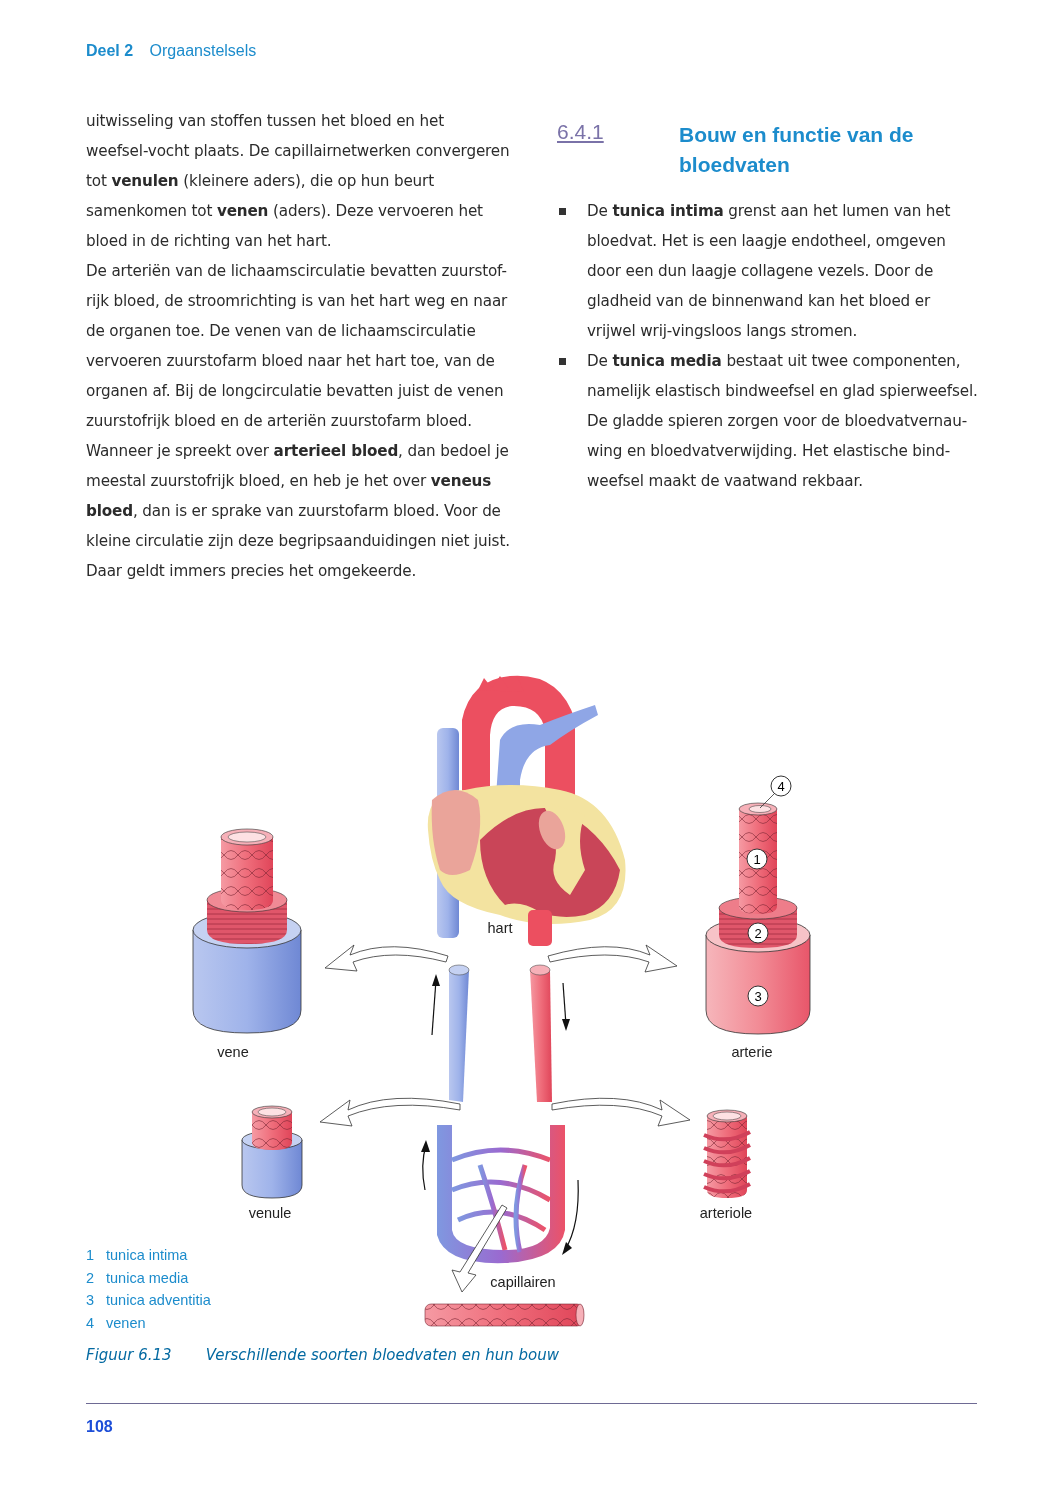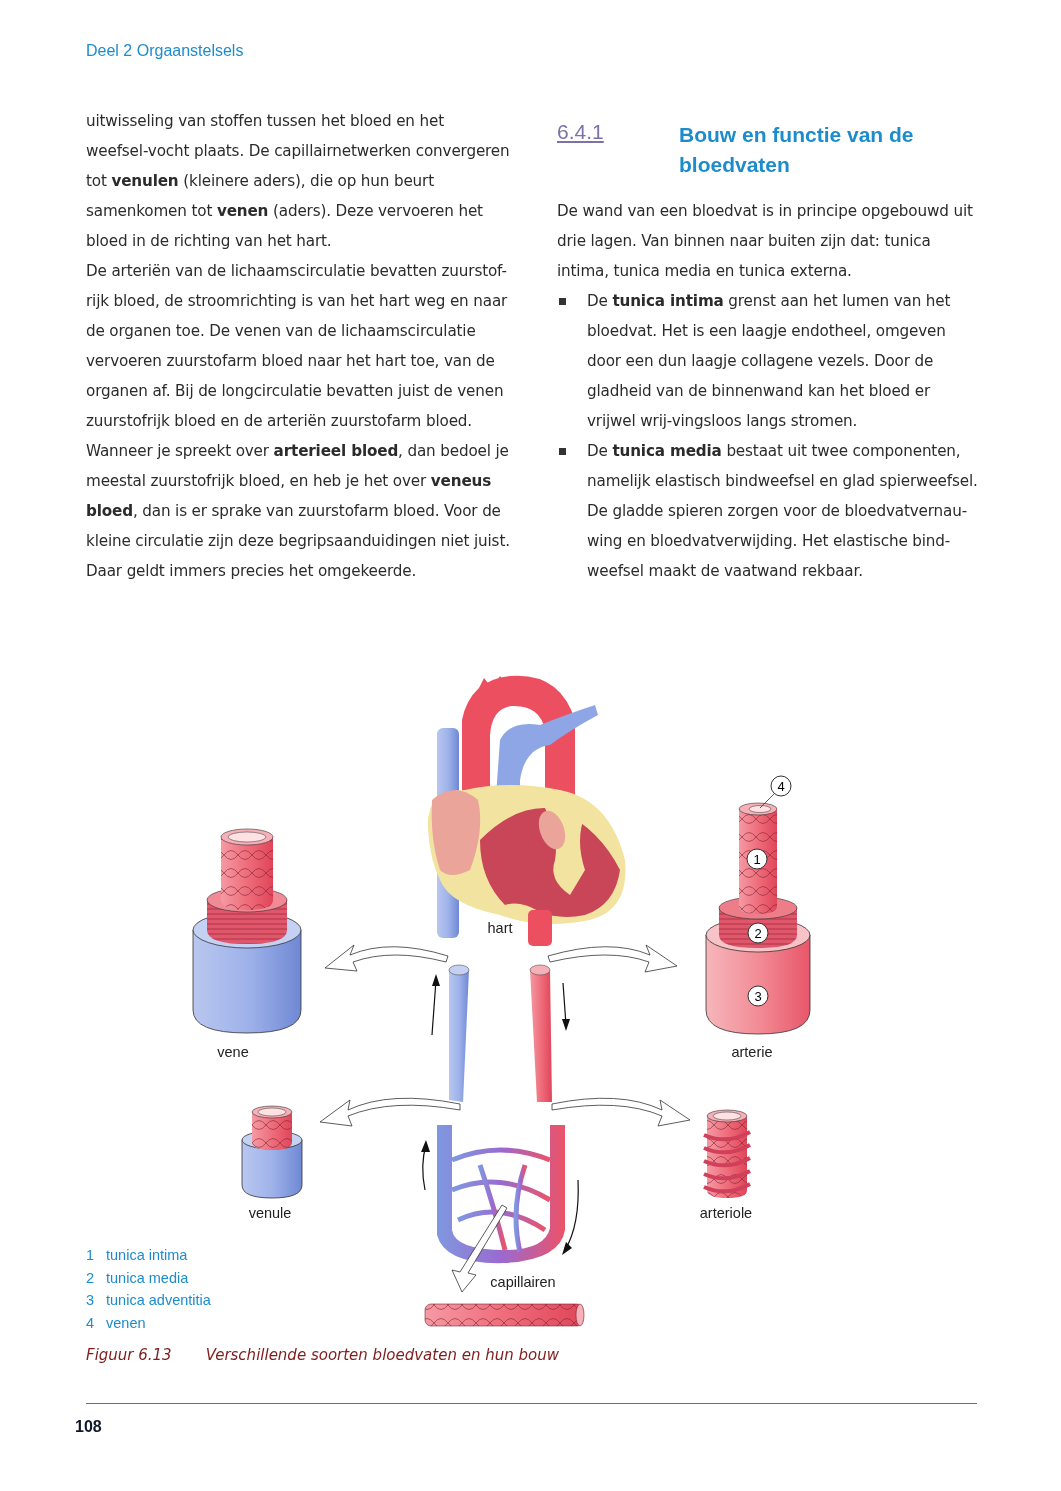--- a/index.html
+++ b/index.html
@@ -1,62 +1,61 @@
 <!DOCTYPE html>
 <html><head>
 <meta charset="utf-8">
 <style>
   html, body { margin:0; padding:0; background:#ffffff; }
   body { width:1061px; height:1491px; position:relative; overflow:hidden;
          font-family:"Liberation Sans", sans-serif; color:#2a2a2a; }
   .running-head { position:absolute; left:86px; top:42px; font-size:16px; color:#1c8ccc; }
-  .running-head .part { font-weight:normal; }
+  .running-head .part { font-weight:bold; margin-right:12px; }
   .col { position:absolute; font-family:"DejaVu Sans", sans-serif; font-size:15.2px;
          line-height:30px; color:#2b2b2b; letter-spacing:-0.15px; }
   .col-left { left:86px; top:106px; width:424px; }
   .col-right { left:557px; top:196px; width:424px; }
   .col p { margin:0; }
   .col b { font-weight:bold;text-align:center; }
   .sec-head { position:absolute; left:557px; top:120px; width:430px; }
   .sec-num { position:absolute; left:0; top:0; font-size:21px; color:#7a72a8;text-decoration:underline; }
   .sec-title { position:absolute; left:91px; top:0; font-size:21px; line-height:30px;
                color:#1c8ccc; font-weight:bold; width:330px;margin-left:31px; }
   ul.bullets { list-style:none; margin:0; padding:0; }
   ul.bullets li { position:relative; padding-left:30px; }
   ul.bullets li .sq { position:absolute; left:2px; top:12px; width:7px; height:7px; background:#333; }
   .figure { position:absolute; left:0; top:640px; width:1061px; height:700px; }
   .fig-label { position:absolute; font-family:"Liberation Sans", sans-serif; font-size:14.5px; color:#222; }
   .legend { position:absolute; left:86px; top:1228px; font-size:14.5px; line-height:22.7px; color:#1c8ccc;margin-top:16px; }
   .legend .n { display:inline-block; width:16px; }
   .caption { position:absolute; left:86px; top:1346px; font-family:"DejaVu Sans", sans-serif;
-             font-style:italic; font-size:15px; color:#7f1d1d; }
+             font-style:italic; font-size:15px; color:#0369a1; }
   .caption .fig-no { display:inline-block; width:115px; }
   .rule { position:absolute; left:86px; top:1403px; width:891px; height:1px; background:#6e6a94; }
-  .page-no { position:absolute; left:75px; top:1418px; font-size:16px; font-weight:bold; color:#0f172a; }
+  .page-no { position:absolute; left:86px; top:1418px; font-size:16px; font-weight:bold; color:#1d4ed8; }
 </style>
 </head>
 <body>
 
 <div class="running-head">
   <span class="part">Deel 2</span>
   <span>Orgaanstelsels</span>
 </div>
 
 <div class="col col-left">
   <p><span>uitwisseling van stoffen tussen het bloed en het weefsel-vocht plaats. De capillairnetwerken convergeren tot </span><b>venulen</b><span> (kleinere aders), die op hun beurt samenkomen tot </span><b>venen</b><span> (aders). Deze vervoeren het bloed in de richting van het hart.</span></p>
   <p><span>De arteriën van de lichaamscirculatie bevatten zuurstof-rijk bloed, de stroomrichting is van het hart weg en naar de organen toe. De venen van de lichaamscirculatie vervoeren zuurstofarm bloed naar het hart toe, van de organen af. Bij de longcirculatie bevatten juist de venen zuurstofrijk bloed en de arteriën zuurstofarm bloed. Wanneer je spreekt over </span><b>arterieel bloed</b><span>, dan bedoel je meestal zuurstofrijk bloed, en heb je het over </span><b>veneus bloed</b><span>, dan is er sprake van zuurstofarm bloed. Voor de kleine circulatie zijn deze begripsaanduidingen niet juist. Daar geldt immers precies het omgekeerde.</span></p>
 </div>
 
 <div class="sec-head">
   <span class="sec-num">6.4.1</span>
   <span class="sec-title">Bouw en functie van de bloedvaten</span>
 </div>
 
 <div class="col col-right">
-  <p>De wand van een bloedvat is in principe opgebouwd uit drie lagen. Van binnen naar buiten zijn dat: tunica intima, tunica media en tunica externa.</p>
   <ul class="bullets">
     <li>
       <span class="sq"></span>
       <span><span>De </span><b>tunica intima</b><span> grenst aan het lumen van het bloedvat. Het is een laagje endotheel, omgeven door een dun laagje collagene vezels. Door de gladheid van de binnenwand kan het bloed er vrijwel wrij-vingsloos langs stromen.</span></span>
     </li>
     <li>
       <span class="sq"></span>
       <span><span>De </span><b>tunica media</b><span> bestaat uit twee componenten, namelijk elastisch bindweefsel en glad spierweefsel. De gladde spieren zorgen voor de bloedvatvernau-wing en bloedvatverwijding. Het elastische bind-weefsel maakt de vaatwand rekbaar.</span></span>
     </li>
   </ul>

